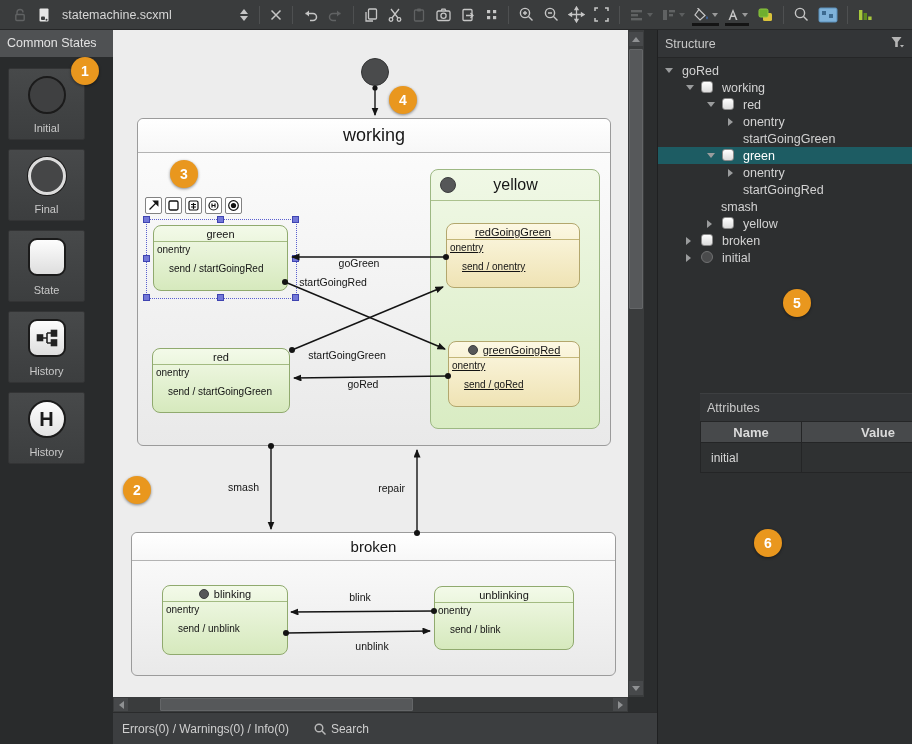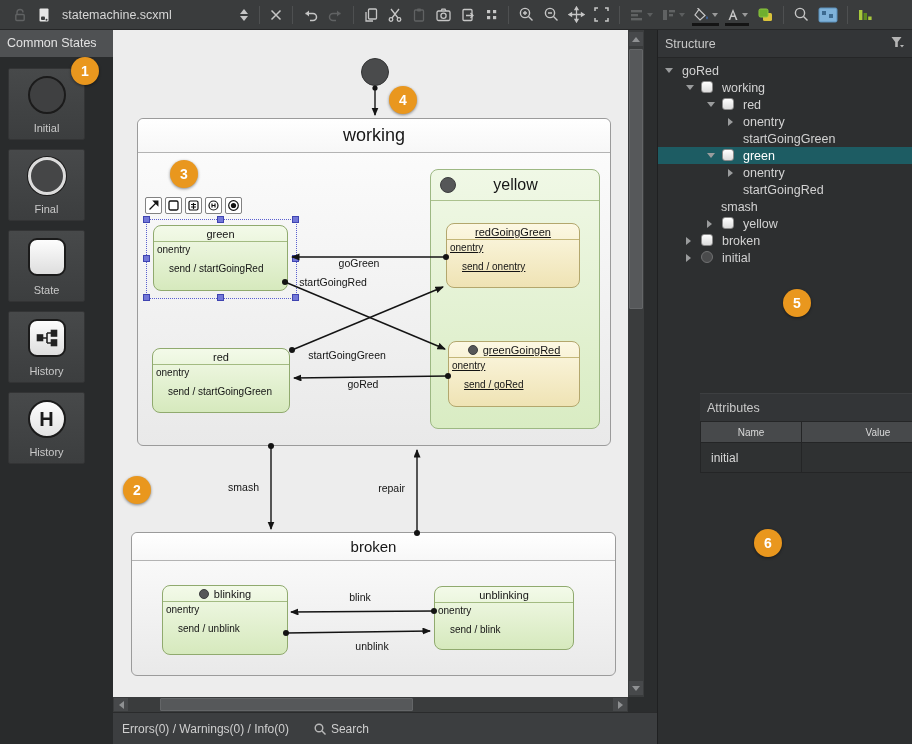--- a/index.html
+++ b/index.html
@@ -95,21 +95,21 @@
   .chev.down{border-left:4px solid transparent;border-right:4px solid transparent;border-top:5px solid #9a9c9d;}
   .chev.right{border-top:4px solid transparent;border-bottom:4px solid transparent;border-left:5px solid #9a9c9d;}
   .ticon{position:absolute;width:12px;height:12px;box-sizing:border-box;}
   .ticon.square{background:linear-gradient(180deg,#ffffff,#dcdcdc);border:1px solid #8a8a8a;border-radius:3px;}
   .ticon.circle{background:#4a4b4c;border:1px solid #707172;border-radius:50%;}
   .tlabel{position:absolute;white-space:nowrap;}
   
   .attr{position:absolute;left:0;top:363px;width:255px;margin-left:42px;}
   .attr .rp-header{border-top:1px solid #3d3f41;}
   .attr-table{width:255px;border-collapse:collapse;table-layout:fixed;font-size:12px;color:#d8d8d8;}
-  .attr-table th{background:#47494b;color:#dadada;font-weight:normal;font-size:10px;height:18px;
+  .attr-table th{background:#47494b;color:#dadada;font-weight:bold;font-size:13px;height:18px;
                  border:1px solid #242526;border-top:none;}
   .attr-table td{height:29px;border:1px solid #242526;padding:0 0 0 10px;background:#2f3132;}
   .attr-table col.c1{width:101px;}
   
   .badge{position:absolute;width:28px;height:28px;border-radius:50%;background:#e9971e;color:#fff;
          font-size:14px;font-weight:bold;text-align:center;line-height:28px;z-index:20;
          box-shadow:0 1px 3px rgba(0,0,0,.45);}
 </style>
 </head>
 <body>

